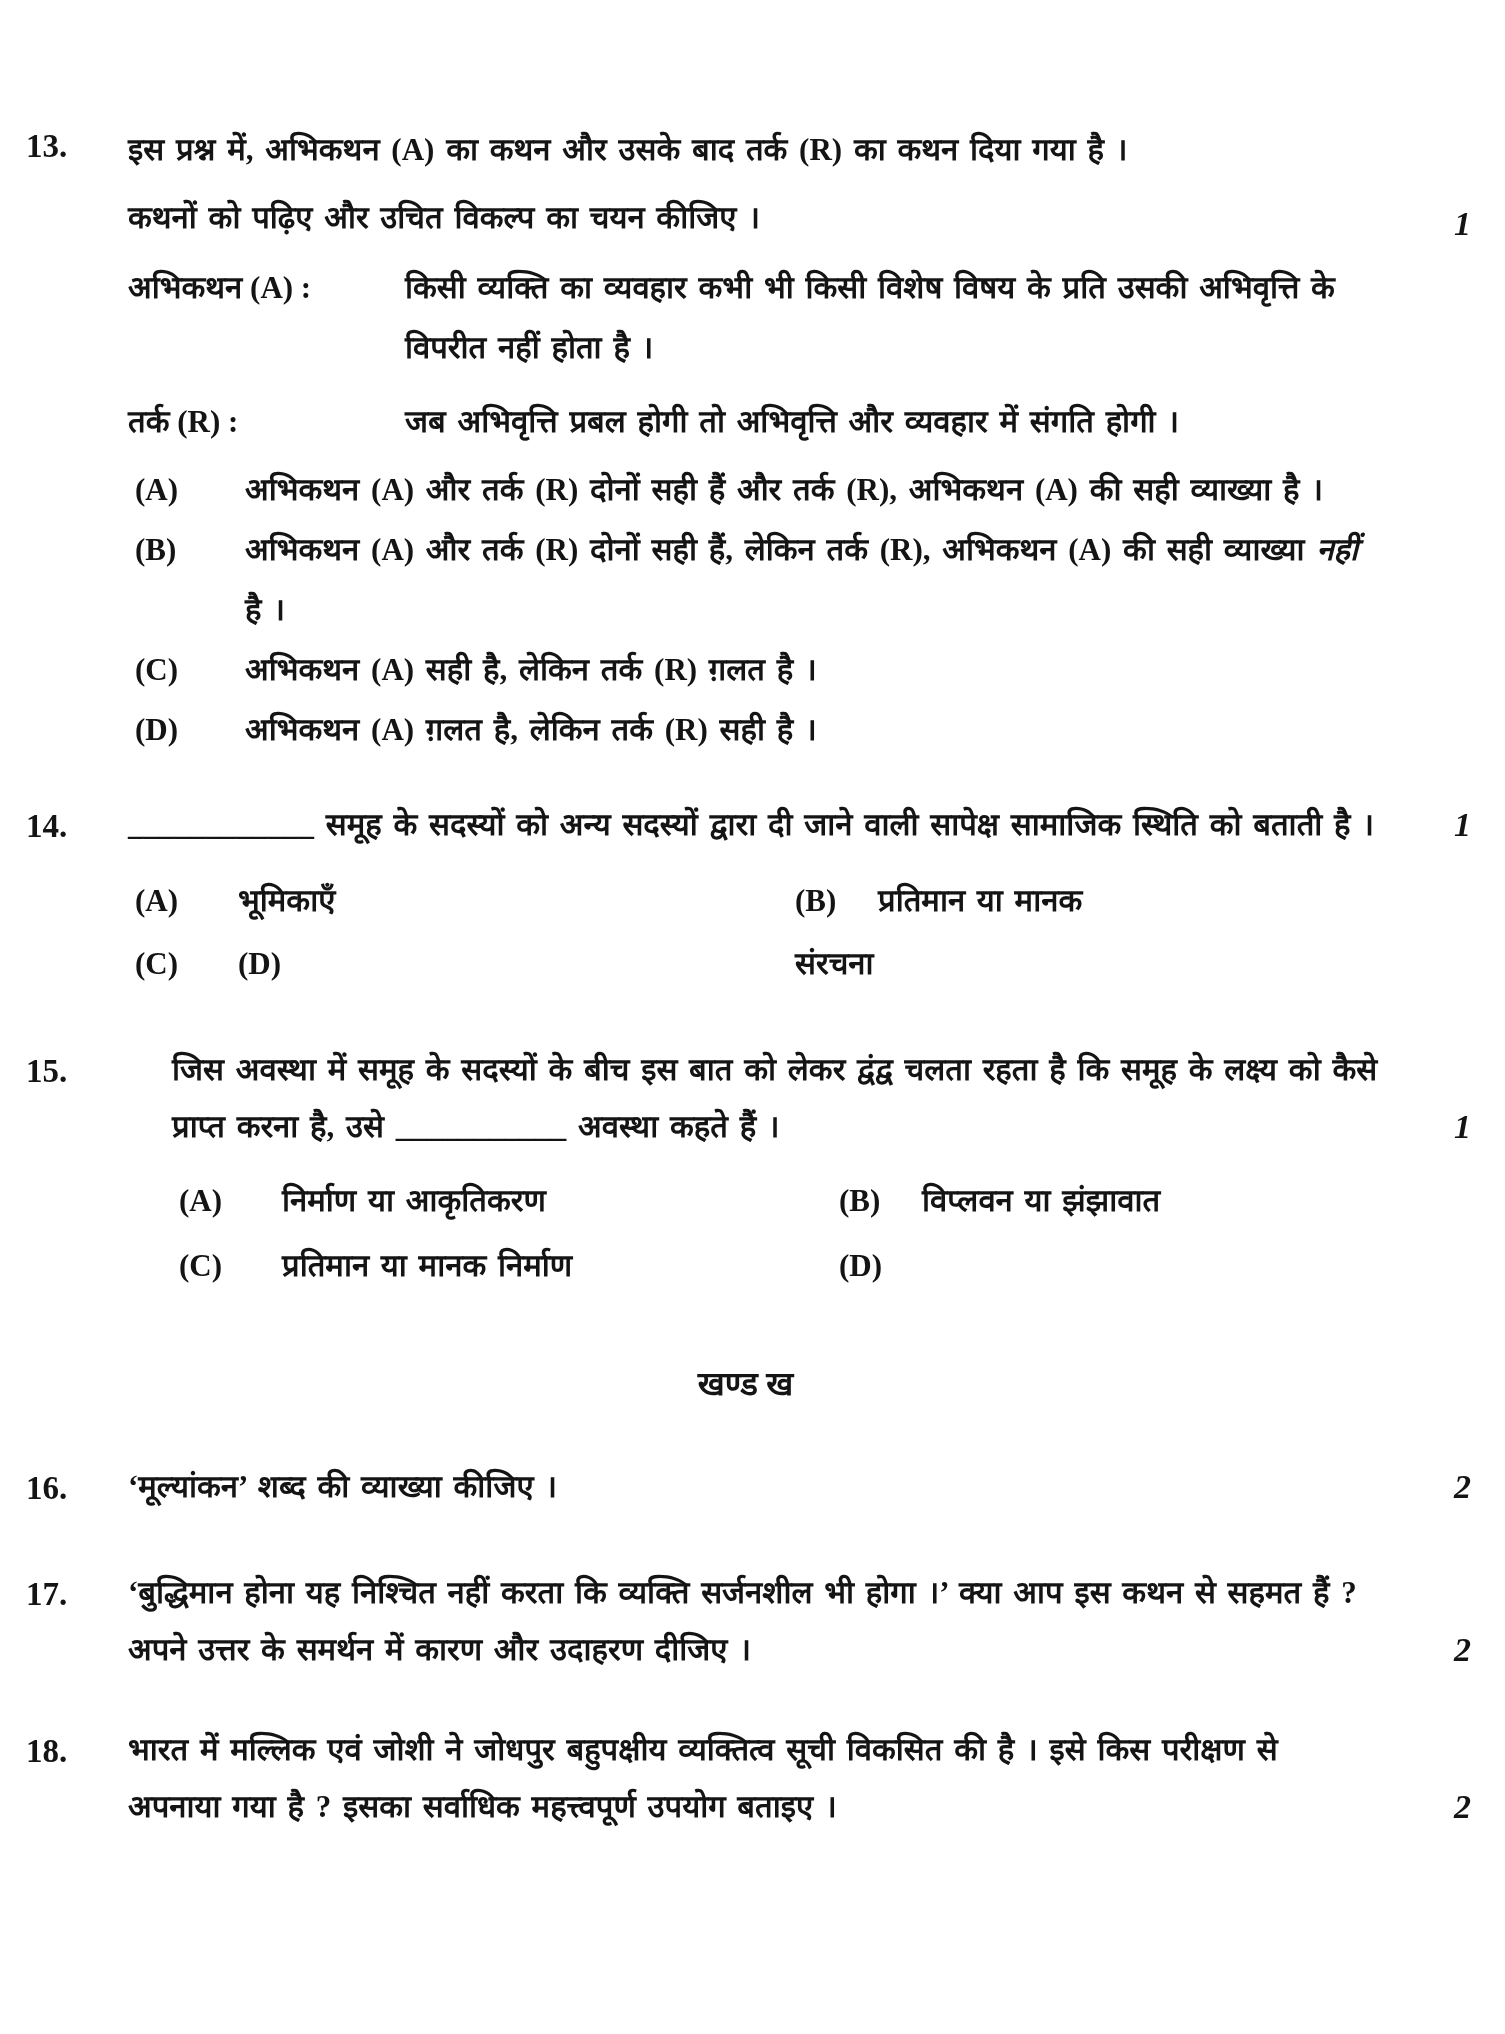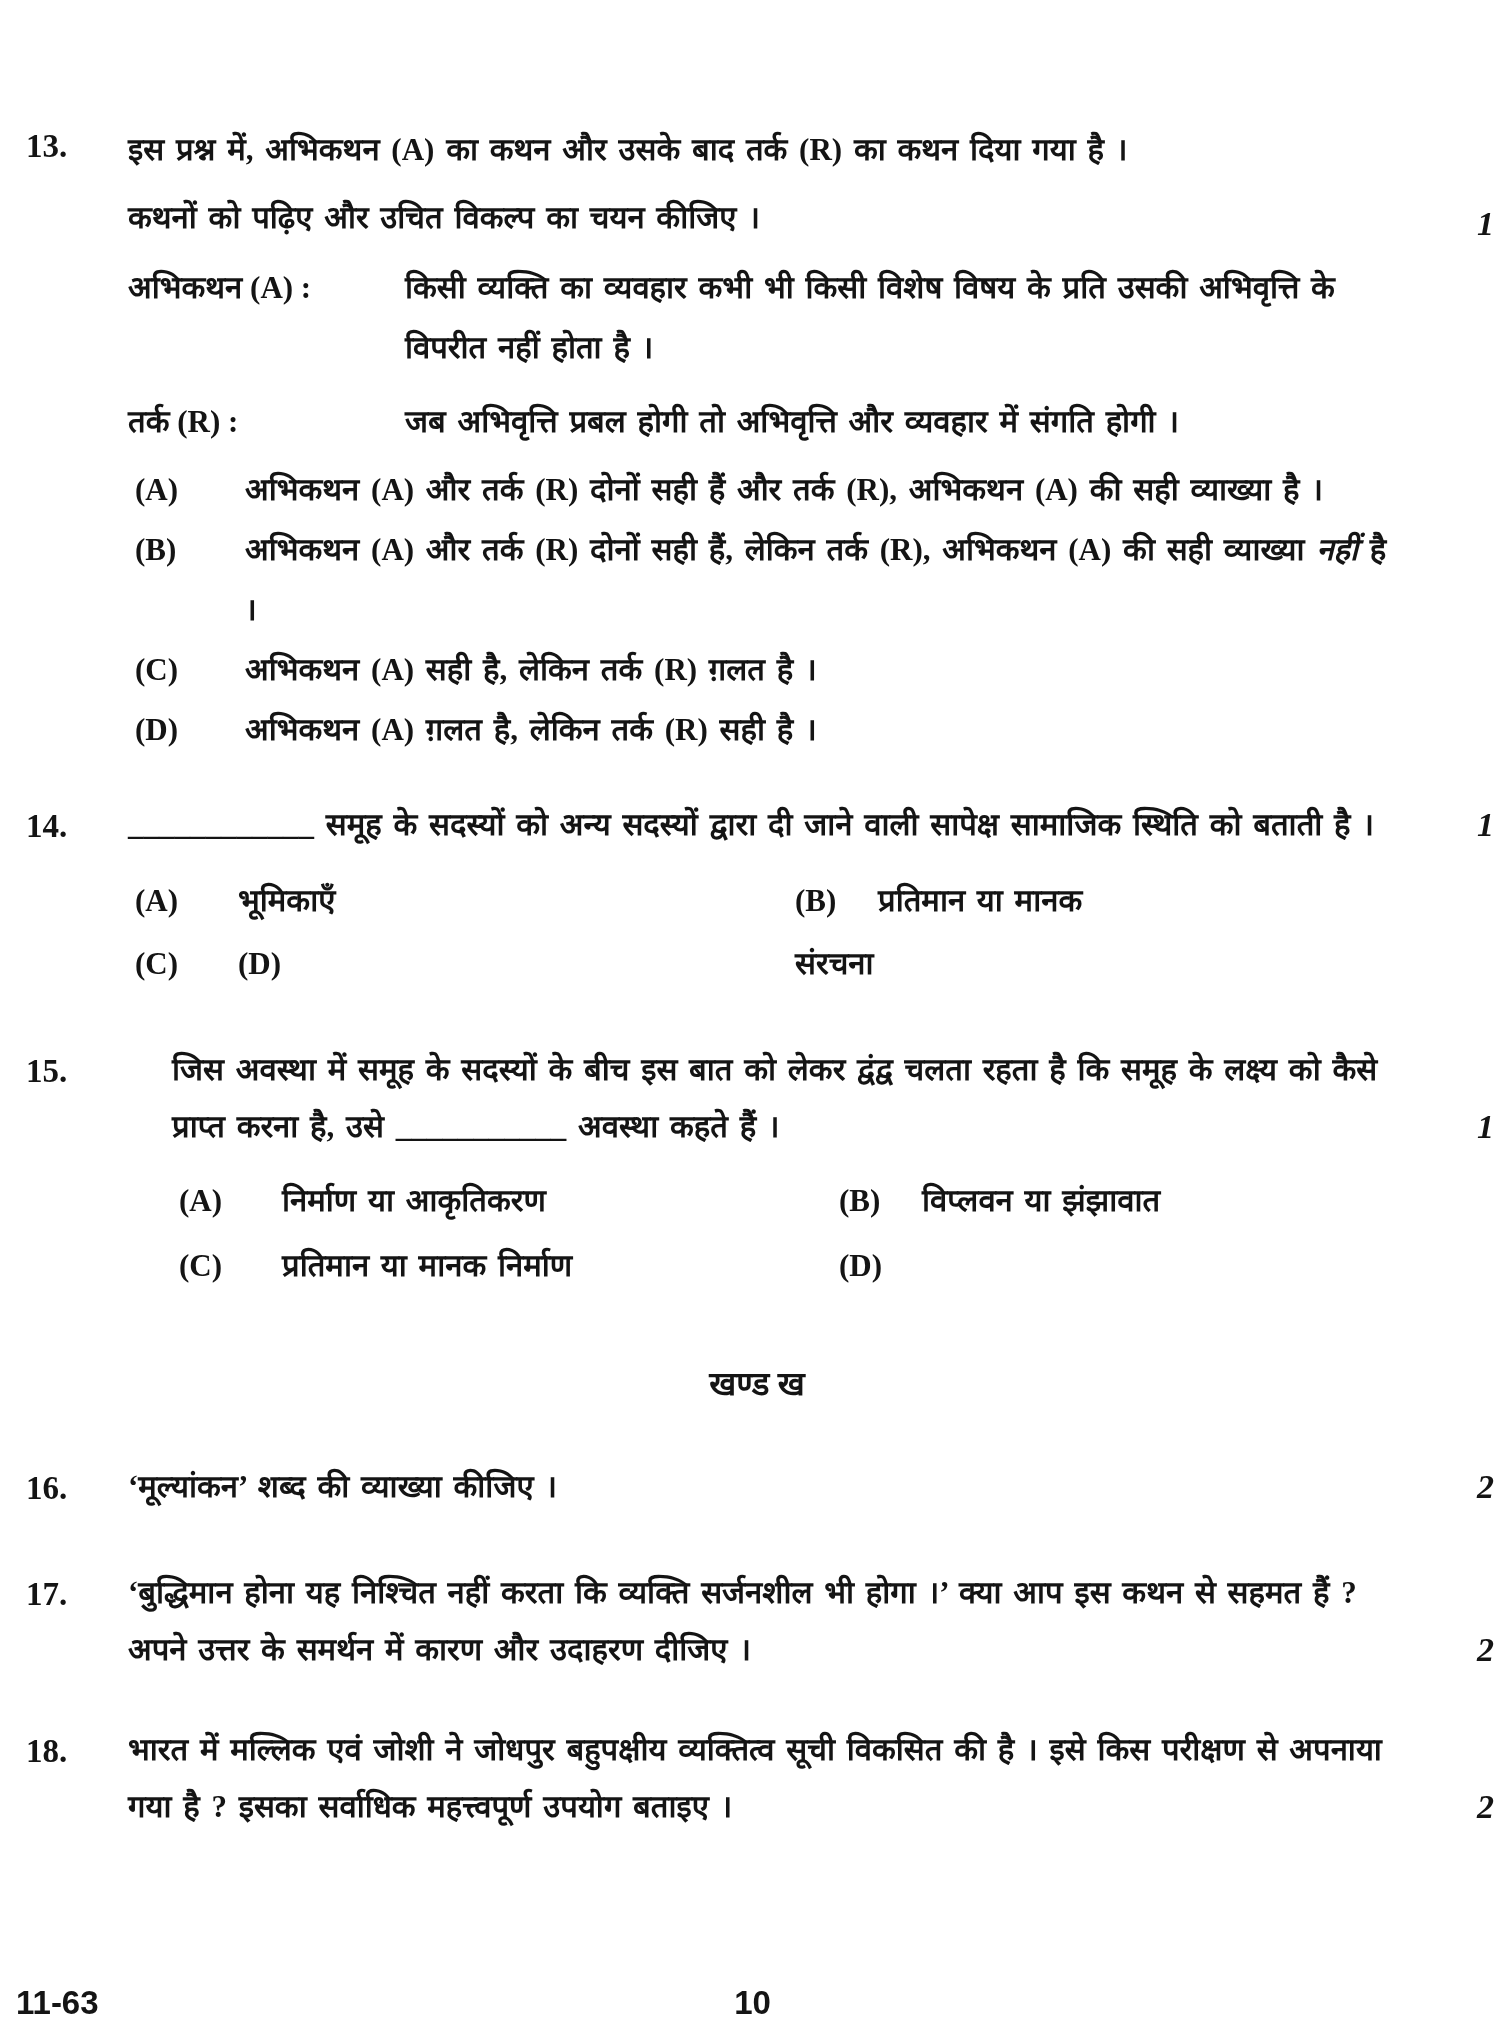--- a/index.html
+++ b/index.html
@@ -7,21 +7,21 @@
   html, body { background: #ffffff; }
   body { font-family: "Liberation Serif", "DejaVu Serif", serif; }
 
   .page {
     position: relative;
     width: 1505px;
     height: 2034px;
     background: #ffffff;
     color: #141414;
     overflow: hidden;
-    padding: 116px 17px 0 26px;
+    padding: 116px 40px 0 26px;
   }
 
   .q { display: flex; }
   .qnum {
     width: 102px;
     flex-shrink: 0;
     font-weight: 700;
     font-size: 33px;
     line-height: 60px;
   }
@@ -255,18 +255,14 @@
   <div class="q" id="q18">
     <div class="qnum">18.</div>
     <div class="qbody">
       <div class="stmt-row">
         <p class="stmt tight">भारत में मल्लिक एवं जोशी ने जोधपुर बहुपक्षीय व्यक्तित्व सूची विकसित की है । इसे किस परीक्षण से अपनाया गया है ? इसका सर्वाधिक महत्त्वपूर्ण उपयोग बताइए ।</p>
         <span class="marks">2</span>
       </div>
     </div>
   </div>
 
-  <div class="footer">
-    <span class="footer-left">11-63</span>
-    <div class="footer-center">10</div>
-  </div>
 
 </div>
 
 </body></html>

